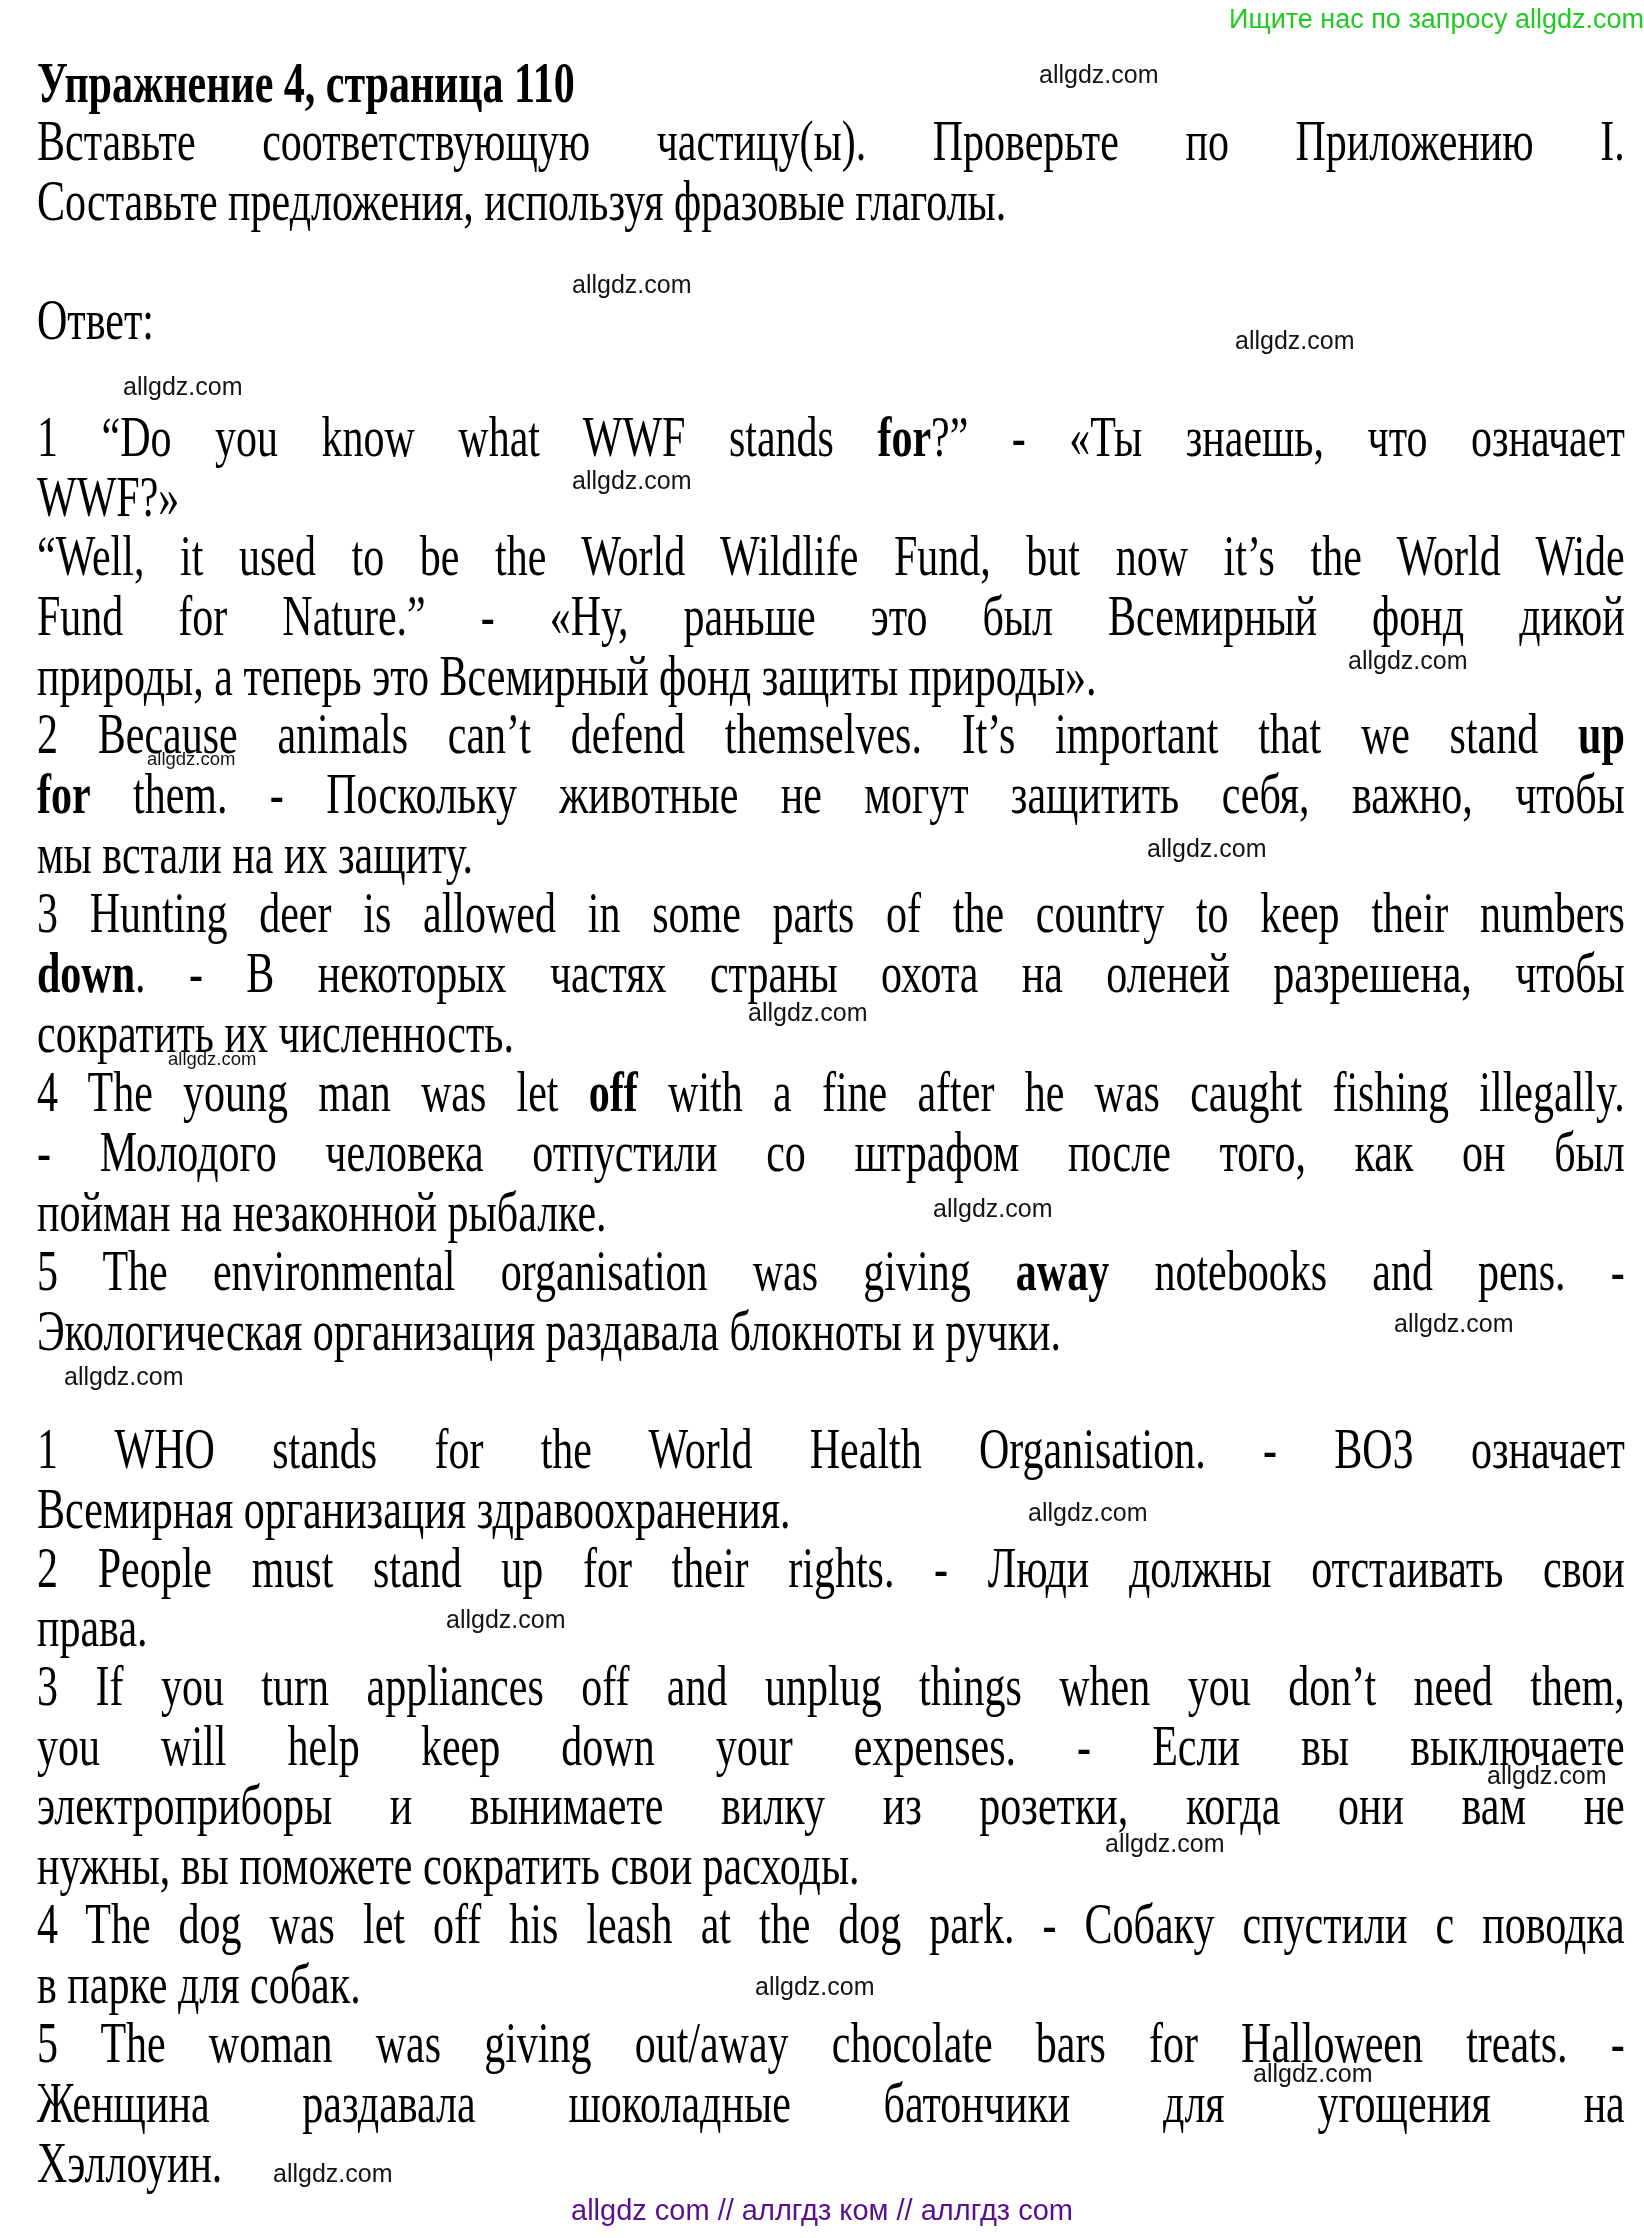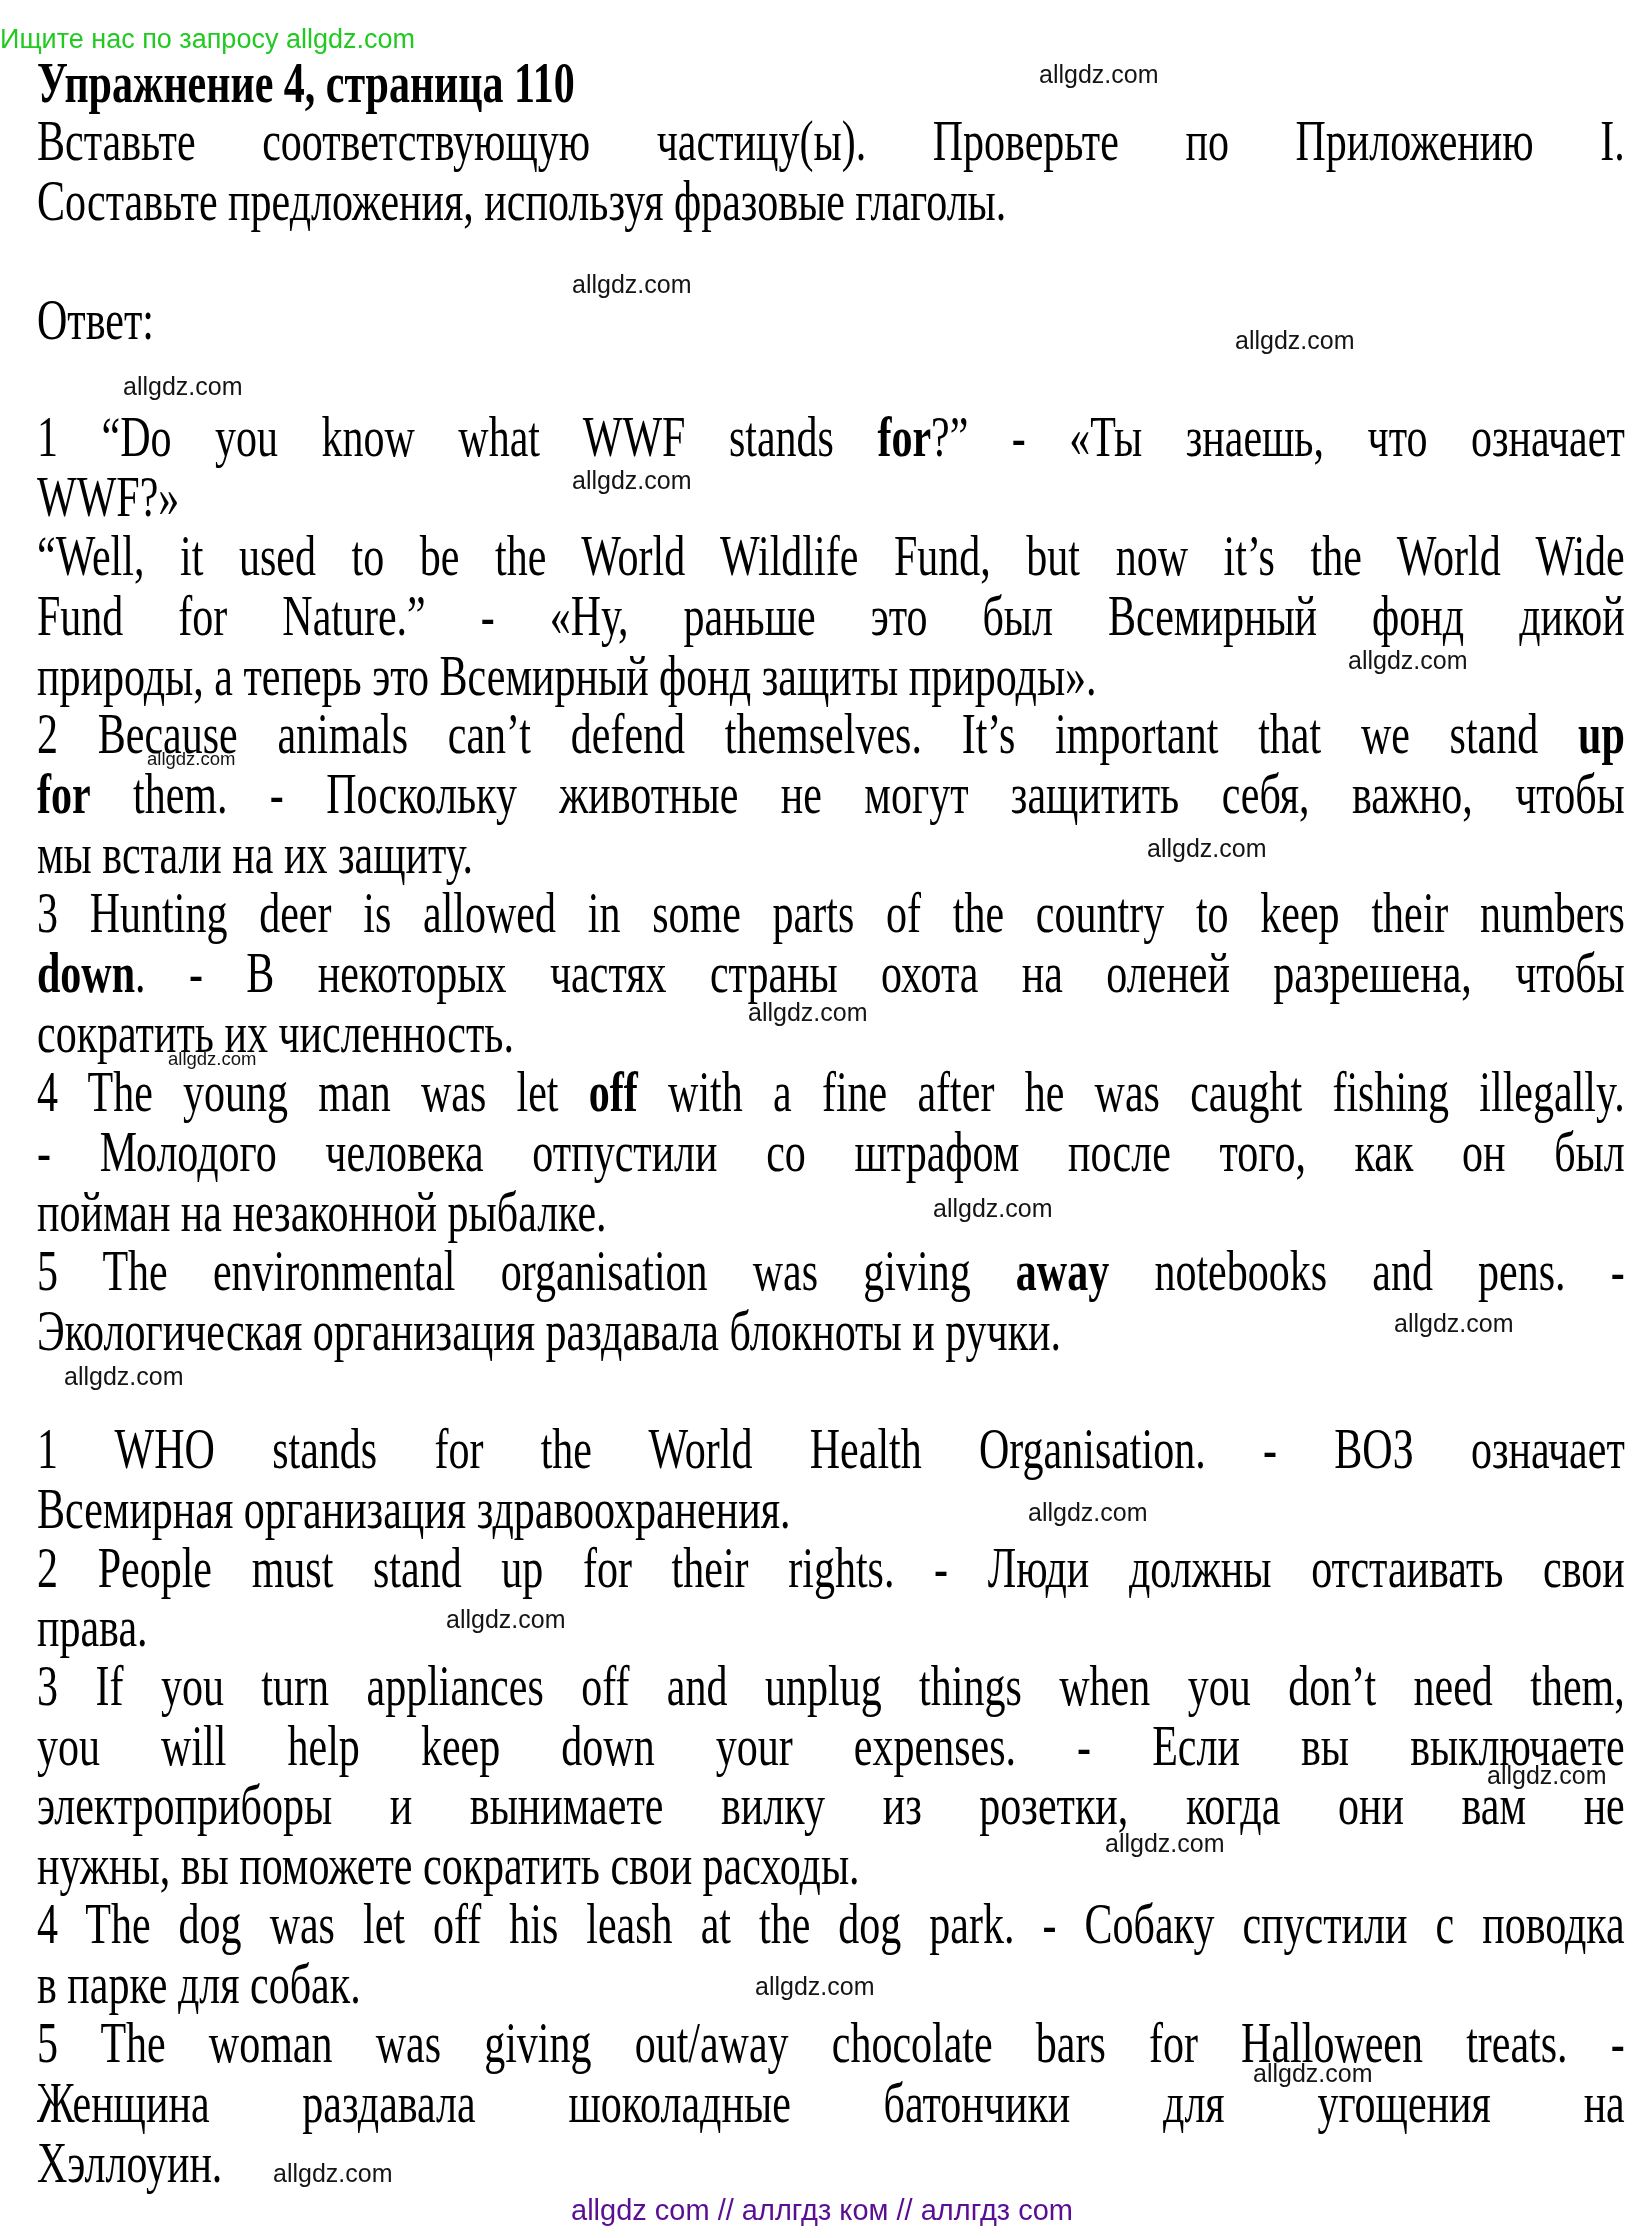--- a/index.html
+++ b/index.html
@@ -1,22 +1,22 @@
 <!DOCTYPE html>
 <html style="font-size:14px"><head>
 <meta charset="utf-8">
 <style>
   html,body{margin:0;padding:0;}
   body{
     width:1644px;height:2238px;position:relative;background:#ffffff;
     font-family:"Liberation Serif", serif;color:#000;overflow:hidden;
   }
   .promo{
-    position:absolute;top:4.4px;left:0;width:100%;text-align:left;
-    font-family:"Liberation Sans", sans-serif;font-size:27px;color:#21c921;margin-top:20px;
+    position:absolute;top:4.4px;left:0;width:100%;text-align:right;
+    font-family:"Liberation Sans", sans-serif;font-size:27px;color:#21c921;
   }
   .footer{
     position:absolute;top:2194px;left:0;width:100%;text-align:center;
     font-family:"Liberation Sans", sans-serif;font-size:29px;color:#5a0e92;
   }
   .wm{
     position:absolute;font-family:"Liberation Sans", sans-serif;
     font-size:25px;color:#141414;white-space:nowrap;line-height:1;
   }
   .wm.small{font-size:18.5px;}

